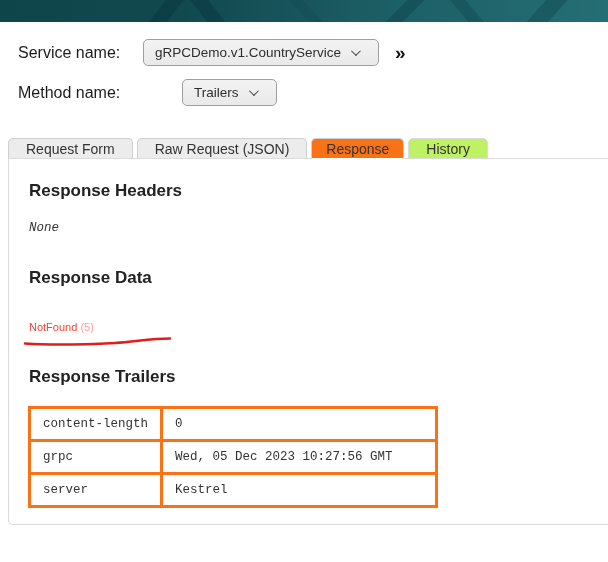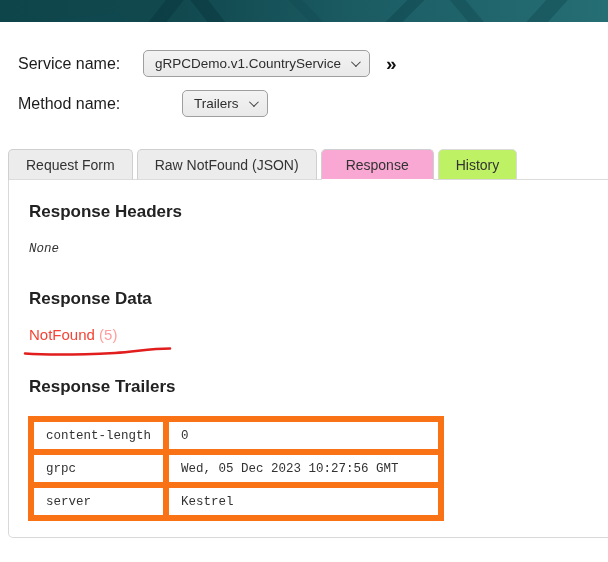--- a/index.html
+++ b/index.html
@@ -23,34 +23,34 @@
   }
   .banner .s1 { width: 14px; height: 80px; left: 160px; top: -30px; transform: rotate(38deg); }
   .banner .s2 { width: 14px; height: 80px; left: 200px; top: -30px; transform: rotate(-38deg); }
   .banner .s3 { width: 12px; height: 90px; left: 400px; top: -35px; transform: rotate(45deg); background: rgba(10,58,66,0.35); }
   .banner .s4 { width: 12px; height: 90px; left: 460px; top: -35px; transform: rotate(-40deg); background: rgba(10,58,66,0.3); }
   .banner .s5 { width: 16px; height: 100px; left: 540px; top: -40px; transform: rotate(42deg); background: rgba(12,62,70,0.35); }
   .banner .s6 { width: 10px; height: 90px; left: 300px; top: -35px; transform: rotate(-44deg); background: rgba(16,70,78,0.3); }
   .banner .s7 { width: 60px; height: 10px; left: 60px; top: 16px; transform: rotate(-6deg); background: rgba(18,75,82,0.35); }
 
   
-  .form-area { margin-top: 28px; }
+  .form-area { margin-top: 17px; }
   .form-row { display: flex; align-items: center; margin-left: 18px; }
   .form-row + .form-row { margin-top: 13px; gap: 39px; }
   .form-label {
     font-size: 16px;
     color: #1c1c1c;
     width: 125px;
     flex: 0 0 125px;
   }
   .select-box {
     display: inline-flex;
     align-items: center;
     height: 27px;
-    padding: 0 11px 0 11px;
+    padding: 0 20px 0 11px;
     background: linear-gradient(#f3f3f3, #e9e9e9);
     border: 1px solid #9f9f9f;
     border-radius: 5px;
     font-size: 13.5px;
     color: #2e2e2e;
     cursor: default;
   }
   .select-box .chevron {
     display: inline-block;
     width: 7px; height: 7px;
@@ -68,41 +68,41 @@
   }
 
   
   .tabbar {
     display: flex;
     align-items: flex-end;
     margin: 32px 0 0 8px;
     border-bottom: 1px solid #dcdcdc;
   }
   .tab {
-    height: 31px;
+    height: 21px;
     display: flex;
     align-items: center;
     padding: 0 17px;
     margin-right: 4px;
     margin-bottom: -1px;
     font-size: 14px;
     color: #333;
     background: #ececec;
     border: 1px solid #cfcfcf;
     border-bottom: 1px solid #dcdcdc;
     border-radius: 5px 5px 0 0;
     cursor: pointer;
     white-space: nowrap;
   }
   .tab.light { background: #bef264; border-color: #dadada; }
   .tab.active {
-    background: #f9a8d4;
+    background: #f97316;
     border-color: #cfcfcf;
     border-bottom: 1px solid #ffffff;
-    padding: 0 24px;
+    padding: 0 14px;
   }
 
   
   .panel {
     margin-left: 8px;
     margin-right: -14px;
     min-height: 348px;
     border: 1px solid #d9d9d9;
     border-top: none;
     border-radius: 0 0 5px 5px;
@@ -121,42 +121,42 @@
   .t-trailers { margin-top: 21px; }
   .mono-none {
     font-family: "Liberation Mono", monospace;
     font-style: italic;
     font-size: 12.5px;
     color: #333;
     margin-top: 21px;
   }
   .error-line {
     position: relative;
-    margin-top: 18px;
-    font-size: 15px;
+    margin-top: 34px;
+    font-size: 11px;
     width: 200px;
   }
   .error-name { color: #f44336; }
   .error-code { color: #ff9e9e; }
   .squiggle {
     display: block;
     margin: 2px 0 0 -6px;
   }
 
   
   .trailers-table {
     border-collapse: collapse;
     margin-top: 20px;
     margin-left: -1px;
     font-family: "Liberation Mono", monospace;
     font-size: 12.5px;
     color: #333;
   }
   .trailers-table td {
-    border: 6px solid #f97316;
+    border: 3px solid #f97316;
     height: 33px;
     padding: 0 12px;
     vertical-align: middle;
     white-space: nowrap;
   }
   .trailers-table td.k { width: 105px; min-width: 105px; }
   .trailers-table td.v { width: 275px; min-width: 275px; }
 </style>
 </head>
 <body>
@@ -184,21 +184,21 @@
     <span class="form-label">Method name:</span>
     <span class="select-box">
       <span>Trailers</span>
       <span class="chevron"></span>
     </span>
   </div>
 </div>
 
 <div class="tabbar">
   <div class="tab">Request Form</div>
-  <div class="tab">Raw NotFound (JSON)</div>
+  <div class="tab">Raw Request (JSON)</div>
   <div class="tab active">Response</div>
   <div class="tab light">History</div>
 </div>
 
 <div class="panel">
 
   <h3 class="section-title t-headers">Response Headers</h3>
   <div class="mono-none">None</div>
 
   <h3 class="section-title t-data">Response Data</h3>

